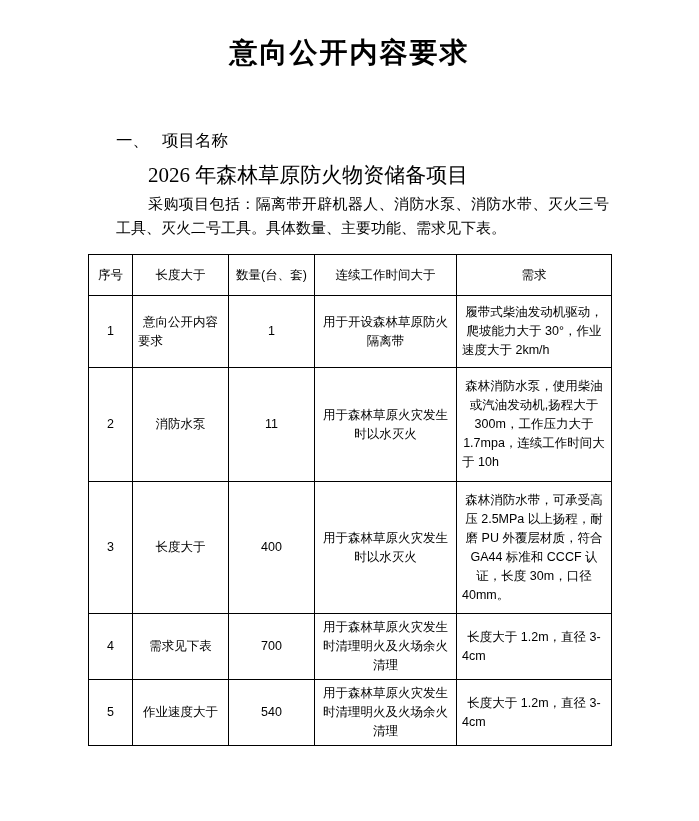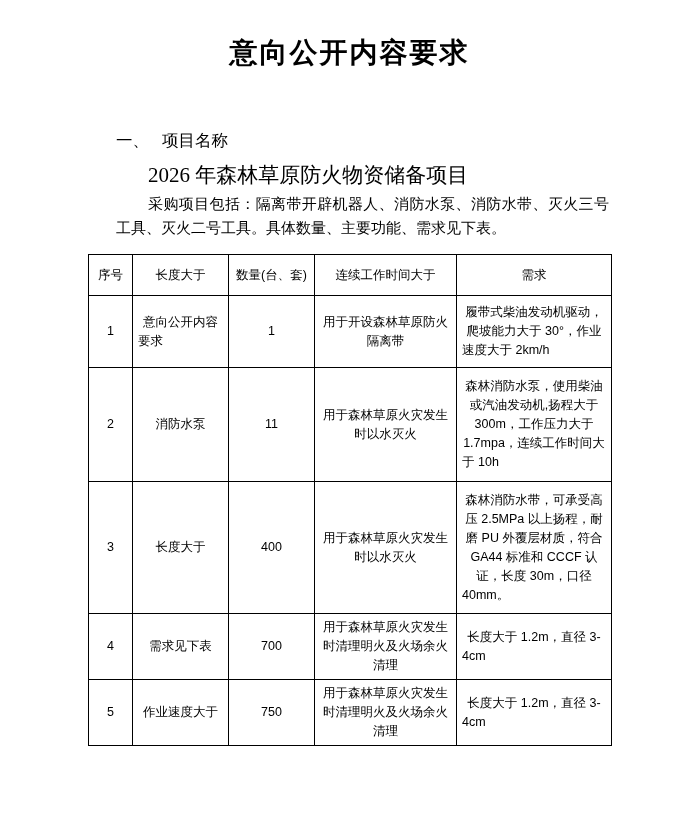--- a/index.html
+++ b/index.html
@@ -159,21 +159,21 @@
         <tr style="height:58px;">
           <td class="mid">4</td>
           <td class="mid">需求见下表</td>
           <td class="mid">700</td>
           <td class="mid">用于森林草原火灾发生时清理明火及火场余火清理</td>
           <td class="desc">长度大于 1.2m，直径 3-4cm</td>
         </tr>
         <tr style="height:58px;">
           <td class="mid">5</td>
           <td class="mid">作业速度大于</td>
-          <td class="mid">750</td>
+          <td class="mid">540</td>
           <td class="mid">用于森林草原火灾发生时清理明火及火场余火清理</td>
           <td class="desc">长度大于 1.2m，直径 3-4cm</td>
         </tr>
       </tbody>
     </table>
   </div>
 
 </div>
 
 </body></html>

